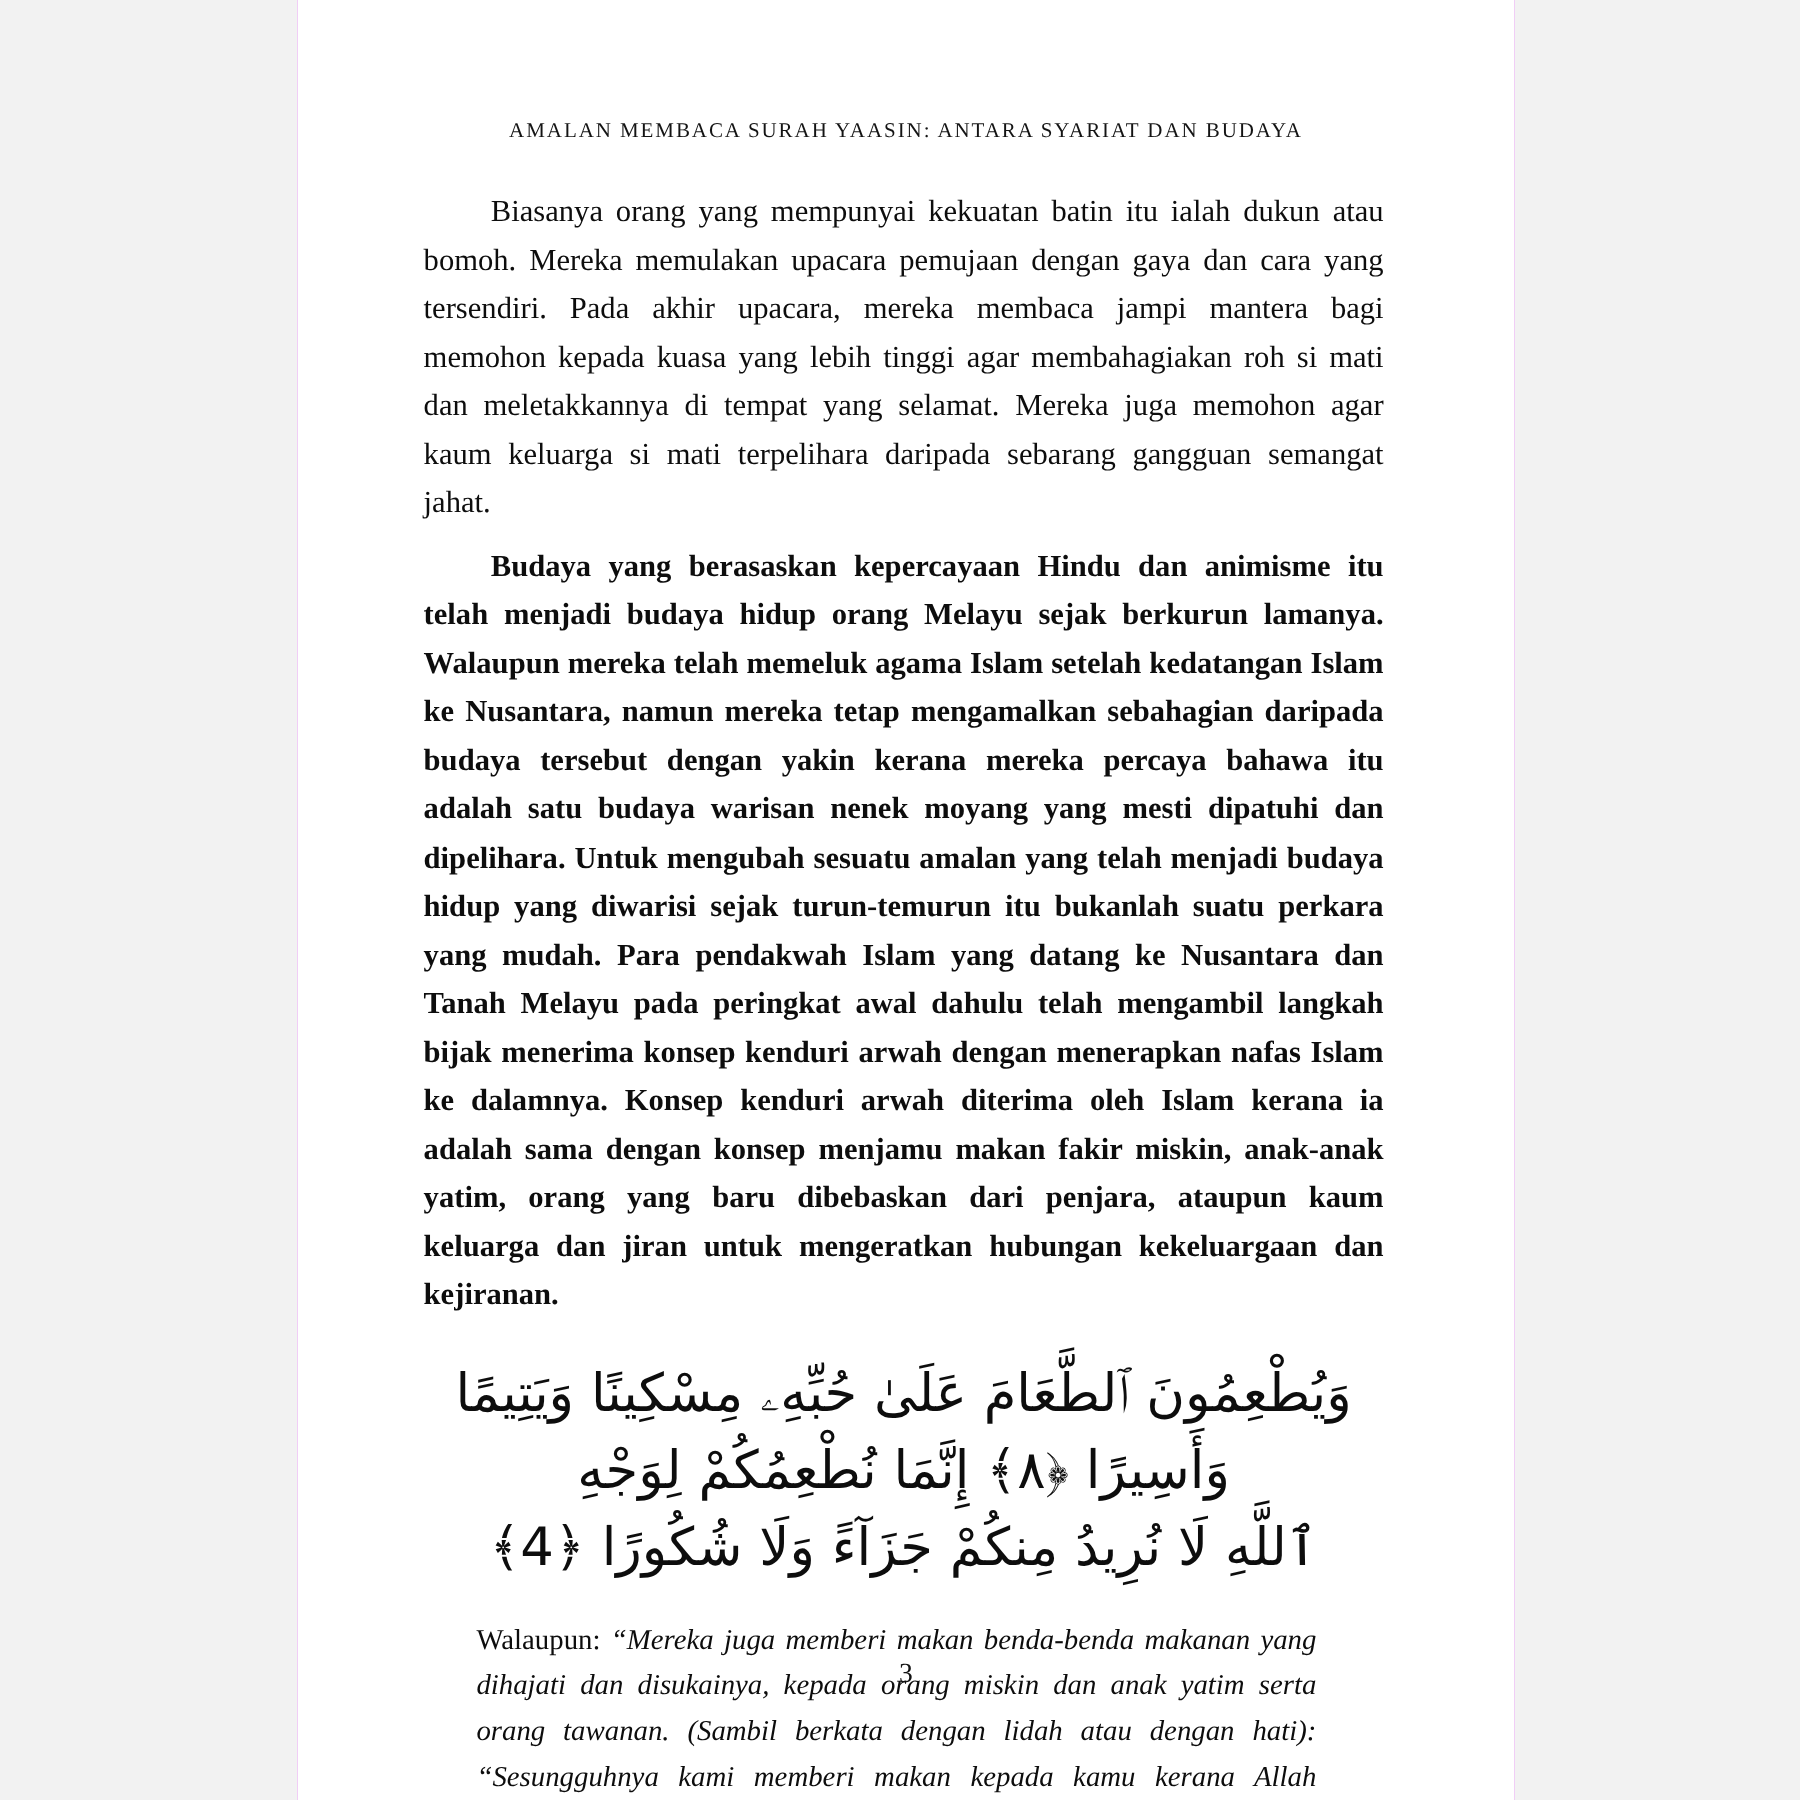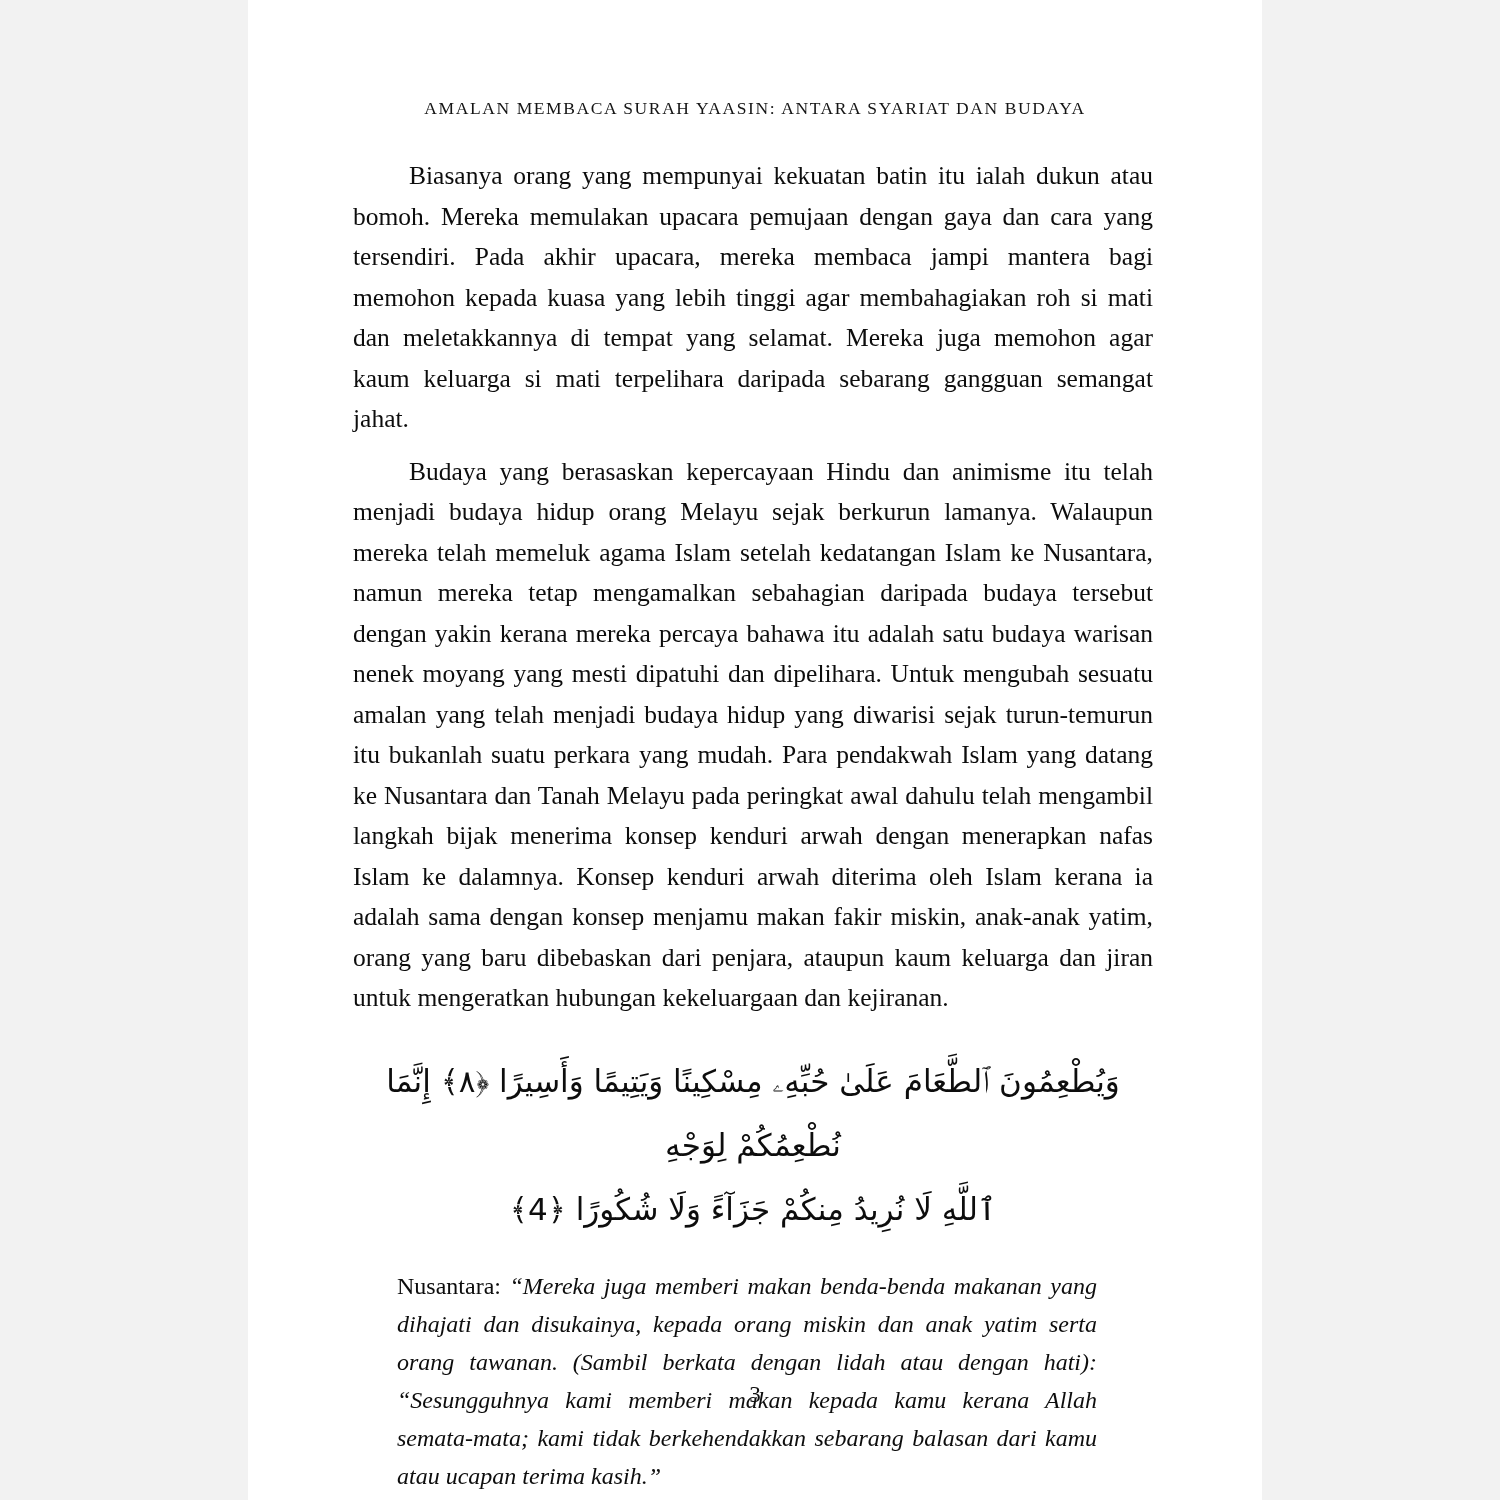--- a/index.html
+++ b/index.html
@@ -60,27 +60,28 @@
     text-align: justify;
     text-justify: inter-word;
     font-size: 25.5px;
     line-height: 40.5px;
     text-indent: 56px;
     color: #0d0d0d;
     hyphens: none;
   }
   p.para.second {
     margin-top: 12px;
+    font-weight: bold;
   }
   .quran {
     margin-top: 30px;
     text-align: center;
     direction: rtl;
     font-family: "DejaVu Sans", sans-serif;
-    font-size: 31px;
+    font-size: 44px;
     line-height: 64px;
     color: #0d0d0d;
     letter-spacing: 0px;
     padding: 0 18px;
   }
   .quran .line2 {
     display: block;
   }
   .translation {
     margin-top: 26px;
@@ -132,21 +133,21 @@
       <p class="para">Biasanya orang yang mempunyai kekuatan batin itu ialah dukun atau bomoh. Mereka memulakan upacara pemujaan dengan gaya dan cara yang tersendiri. Pada akhir upacara, mereka membaca jampi mantera bagi memohon kepada kuasa yang lebih tinggi agar membahagiakan roh si mati dan meletakkannya di tempat yang selamat. Mereka juga memohon agar kaum keluarga si mati terpelihara daripada sebarang gangguan semangat jahat.</p>
 
       <p class="para second">Budaya yang berasaskan kepercayaan Hindu dan animisme itu telah menjadi budaya hidup orang Melayu sejak berkurun lamanya. Walaupun mereka telah memeluk agama Islam setelah kedatangan Islam ke Nusantara, namun mereka tetap mengamalkan sebahagian daripada budaya tersebut dengan yakin kerana mereka percaya bahawa itu adalah satu budaya warisan nenek moyang yang mesti dipatuhi dan dipelihara. Untuk mengubah sesuatu amalan yang telah menjadi budaya hidup yang diwarisi sejak turun-temurun itu bukanlah suatu perkara yang mudah. Para pendakwah Islam yang datang ke Nusantara dan Tanah Melayu pada peringkat awal dahulu telah mengambil langkah bijak menerima konsep kenduri arwah dengan menerapkan nafas Islam ke dalamnya. Konsep kenduri arwah diterima oleh Islam kerana ia adalah sama dengan konsep menjamu makan fakir miskin, anak-anak yatim, orang yang baru dibebaskan dari penjara, ataupun kaum keluarga dan jiran untuk mengeratkan hubungan kekeluargaan dan kejiranan.</p>
 
       <div class="quran">
         <span class="line1">وَيُطْعِمُونَ ٱلطَّعَامَ عَلَىٰ حُبِّهِۦ مِسْكِينًا وَيَتِيمًا وَأَسِيرًا ﴿٨﴾ إِنَّمَا نُطْعِمُكُمْ لِوَجْهِ</span>
         <span class="line2">ٱللَّهِ لَا نُرِيدُ مِنكُمْ جَزَآءً وَلَا شُكُورًا ﴿4﴾</span>
       </div>
 
       <div class="translation">
-        <span class="label">Nusantara:</span>
+        <span class="label">Walaupun:</span>
         <span class="quote">“Mereka juga memberi makan benda-benda makanan yang dihajati dan disukainya, kepada orang miskin dan anak yatim serta orang tawanan. (Sambil berkata dengan lidah atau dengan hati): “Sesungguhnya kami memberi makan kepada kamu kerana Allah semata-mata; kami tidak berkehendakkan sebarang balasan dari kamu atau ucapan terima kasih.”</span>
       </div>
 
       <div class="source">(Surah al-Insan, 76:8-9)</div>
 
     </div>
 
     <div class="folio">3</div>
 
   </div>

